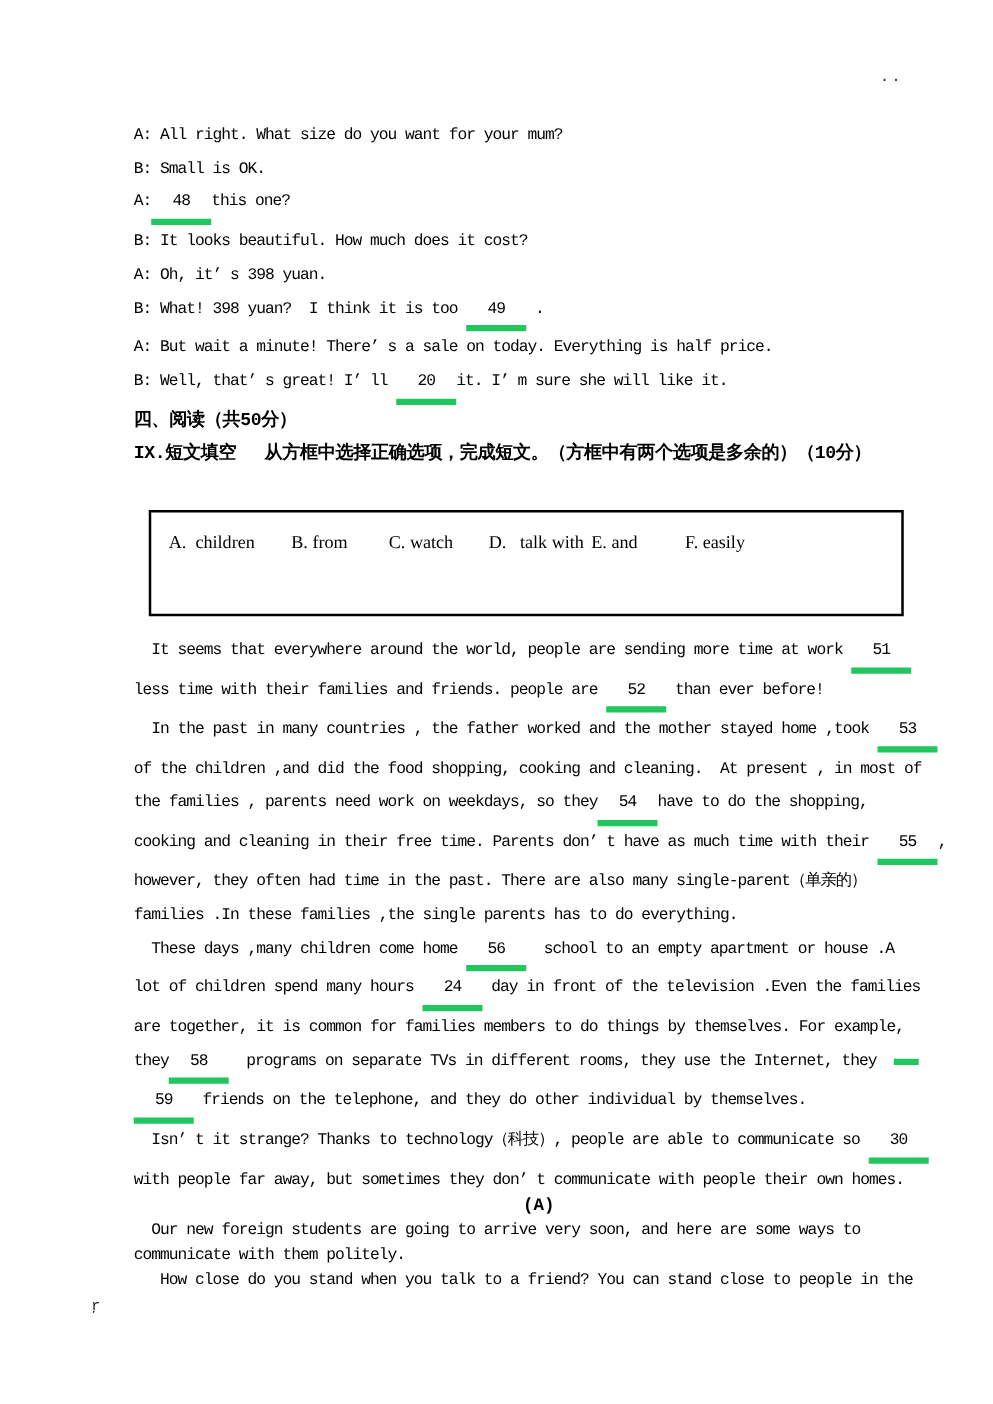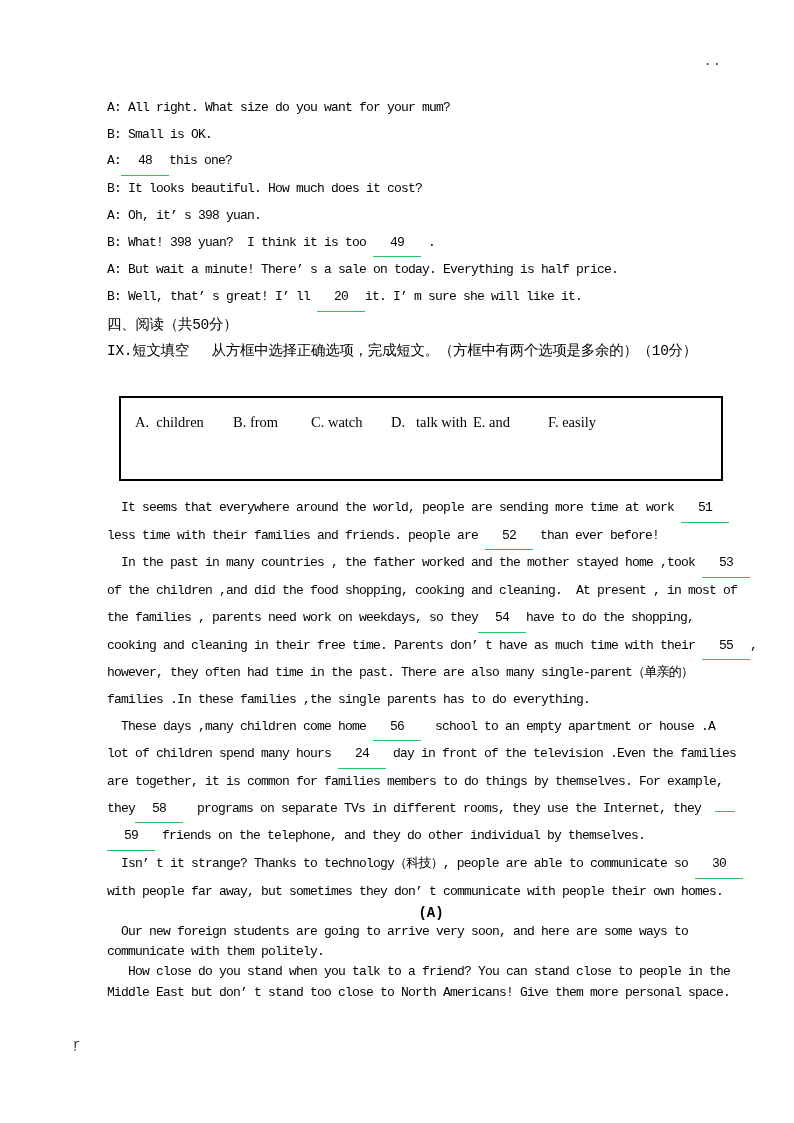--- a/index.html
+++ b/index.html
@@ -10,24 +10,25 @@
   }
   .content{
     position:absolute;left:76px;top:95px;width:648px;
     font-size:13px;letter-spacing:-0.8px;margin-left:31px;
   }
   .tline{white-space:pre;line-height:26.7px;}
   .lh20 .tline{line-height:20.4px;}
   .cn{
     font-size:14.5px;letter-spacing:-0.3px;line-height:26.7px;white-space:pre;
     font-family:"Liberation Mono","DejaVu Sans Mono",monospace;
+    font-weight:bold;
   }
   .blank{
     display:inline-block;min-width:48px;text-align:center;
-    border-bottom:1px solid #22c55e;
+    border-bottom:5px solid #22c55e;
   }
   .blank.short{min-width:20px;}
   .wordbank{
     margin:31px 0 14px 12px;width:604px;height:85px;
     border:2px solid #000;box-sizing:border-box;
     padding:14px 0 0 14px;
     font-family:"Liberation Serif","DejaVu Serif",serif;
     font-size:14.5px;letter-spacing:0;
   }
   .wb-row{display:flex;line-height:21.5px;white-space:pre;}
@@ -92,16 +93,15 @@
       <div class="tline">with people far away, but sometimes they don’ t communicate with people their own homes.</div>
     </div>
 
 
   <div class="passage-label">(A)</div>
 
   <div class="lh20">
       <div class="tline">  Our new foreign students are going to arrive very soon, and here are some ways to</div>
       <div class="tline">communicate with them politely.</div>
       <div class="tline">   How close do you stand when you talk to a friend? You can stand close to people in the</div>
-      <div class="tline">Middle East but don’ t stand too close to North Americans! Give them more personal space.</div>
     </div>
 
 </div>
 
 </body></html>

